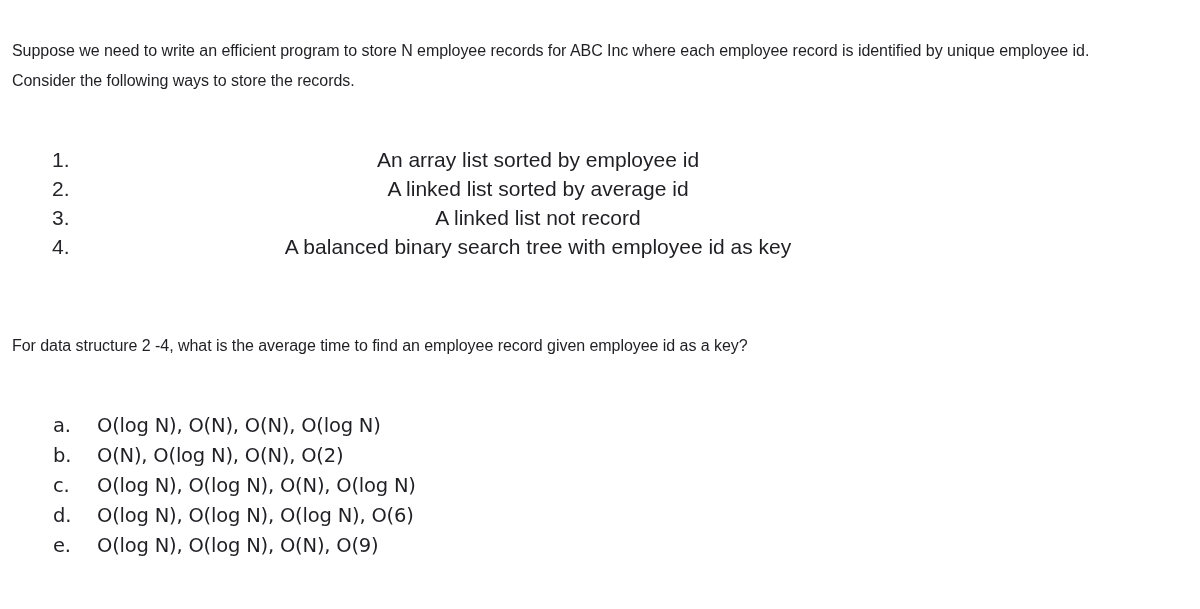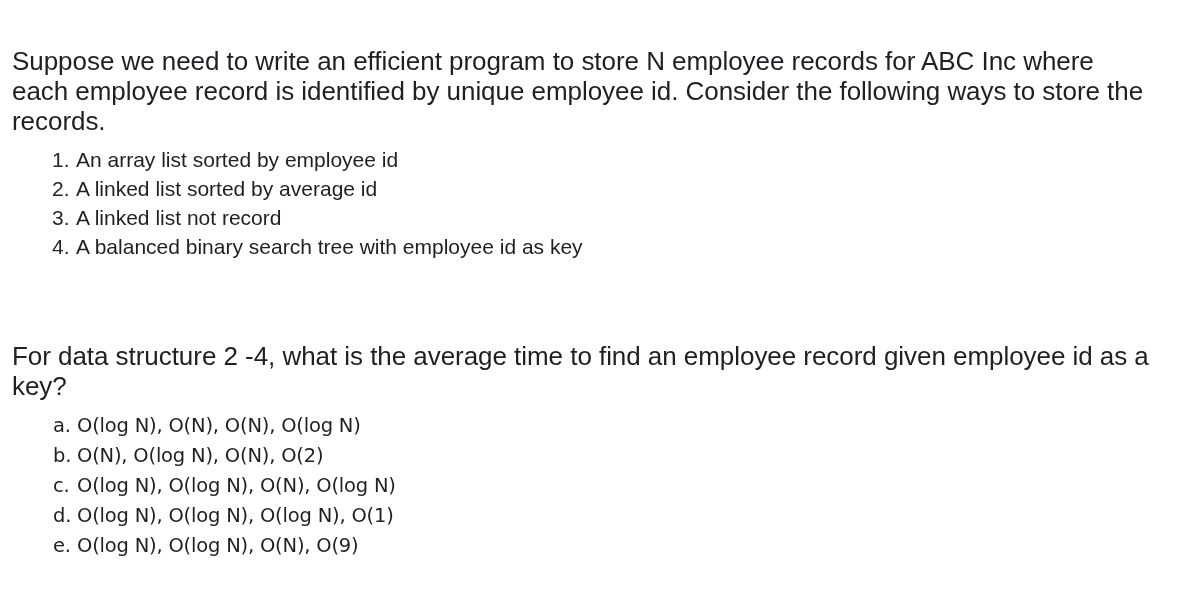--- a/index.html
+++ b/index.html
@@ -22,21 +22,21 @@
     height: 609px;
     background: #ffffff;
     box-sizing: border-box;
   }
 
   
   .prose {
     position: absolute;
     left: 12px;
     font-family: "Liberation Sans", sans-serif;
-    font-size: 26px;
+    font-size: 16px;
     line-height: 30px;
     letter-spacing: -0.05px;
     color: #1f1f24;
     white-space: pre-wrap;
   }
   #intro-paragraph { top: 20px;  width: 1140px; }
   #question-paragraph { top: 315px; width: 1160px; }
 
   
   #structures-list {
@@ -55,21 +55,21 @@
     color: #1f1f24;
   }
   .num-marker {
     width: 76px;
     padding-left: 52px;
     box-sizing: border-box;
     text-align: left;
     flex: 0 0 76px;
     color: #26262b;
   }
-  .num-label { flex: 1 1 auto; }
+  .num-label { flex: 1 1 auto; text-align: center; }
 
   
   #options-list {
     position: absolute;
     top: 411px;
     left: 0;
     width: 1000px;
   }
   .opt-row {
     display: flex;
@@ -80,21 +80,21 @@
     line-height: 30px;
     letter-spacing: -0.2px;
     color: #1f1f24;
   }
   .opt-marker {
     width: 77px;
     padding-left: 53px;
     box-sizing: border-box;
     flex: 0 0 77px;
   }
-  .opt-label { flex: 1 1 auto; }
+  .opt-label { flex: 1 1 auto; margin-left: 20px; }
 </style>
 </head>
 <body>
 
 <div class="page">
 
   <p class="prose" id="intro-paragraph">Suppose we need to write an efficient program to store N employee records for ABC Inc where each employee record is identified by unique employee id. Consider the following ways to store the records.</p>
 
   <ol id="structures-list" style="list-style:none;margin:0;padding:0;">
       <li class="num-row">
@@ -125,21 +125,21 @@
       <li class="opt-row">
         <span class="opt-marker">b.</span>
         <span class="opt-label">O(N), O(log N), O(N), O(2)</span>
       </li>
       <li class="opt-row">
         <span class="opt-marker">c.</span>
         <span class="opt-label">O(log N), O(log N), O(N), O(log N)</span>
       </li>
       <li class="opt-row">
         <span class="opt-marker">d.</span>
-        <span class="opt-label">O(log N), O(log N), O(log N), O(1)</span>
+        <span class="opt-label">O(log N), O(log N), O(log N), O(6)</span>
       </li>
       <li class="opt-row">
         <span class="opt-marker">e.</span>
         <span class="opt-label">O(log N), O(log N), O(N), O(9)</span>
       </li>
     </ol>
 
 </div>
 
 </body></html>

